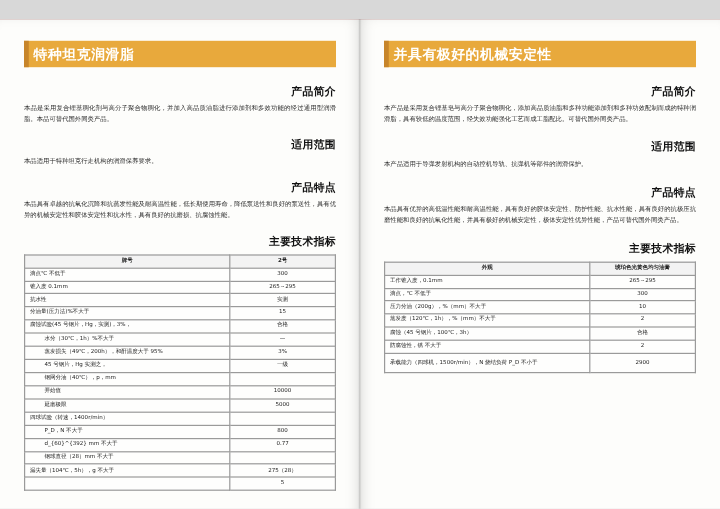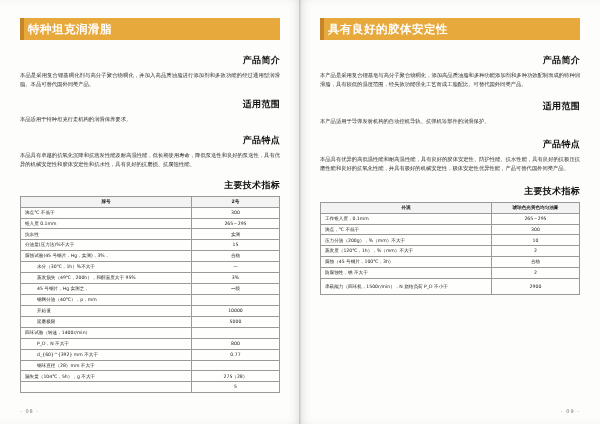--- a/index.html
+++ b/index.html
@@ -8,20 +8,21 @@
     width:600px; height:424px;
     background:#d8d8d8;
     font-family:"DejaVu Sans","Liberation Sans",sans-serif;
     overflow:hidden;
   }
   .spread {
     position:relative;
     width:600px; height:299px;
     display:flex;
     background:#7f1d1d;
+    margin-top:16px;
   }
   .page {
     position:relative;
     width:300px; height:424px;
     padding:18px 20px 0 20px;
     background:#fdfdfb;
     overflow:hidden;
   }
   .page.left { box-shadow: inset -6px 0 12px -6px rgba(0,0,0,0.18); }
   .page.right { box-shadow: inset 6px 0 12px -6px rgba(0,0,0,0.18); }
@@ -254,21 +255,21 @@
     </div>
 
     <div class="folio l">- 08 -</div>
   </div>
 
   <div class="gutter"></div>
 
   <div class="page right">
     <div class="title-bar">
       <span class="bar-accent"></span>
-      <h1>具有良好的胶体安定性</h1>
+      <h1>并具有极好的机械安定性</h1>
     </div>
 
     <div class="content">
 
       <h2 class="sec-title">产品简介</h2>
       <p class="sec-body sec-gap">本产品是采用复合锂基皂与高分子聚合物稠化，添加高品质油脂和多种功能添加剂和多种功效配制而成的特种润滑脂，具有较低的温度范围，经失效功能强化工艺而成工脂配比。可替代国外同类产品。</p>
 
       <h2 class="sec-title">适用范围</h2>
       <p class="sec-body sec-gap">本产品适用于导弹发射机构的自动控机导轨、抗弹机等部件的润滑保护。</p>
 

